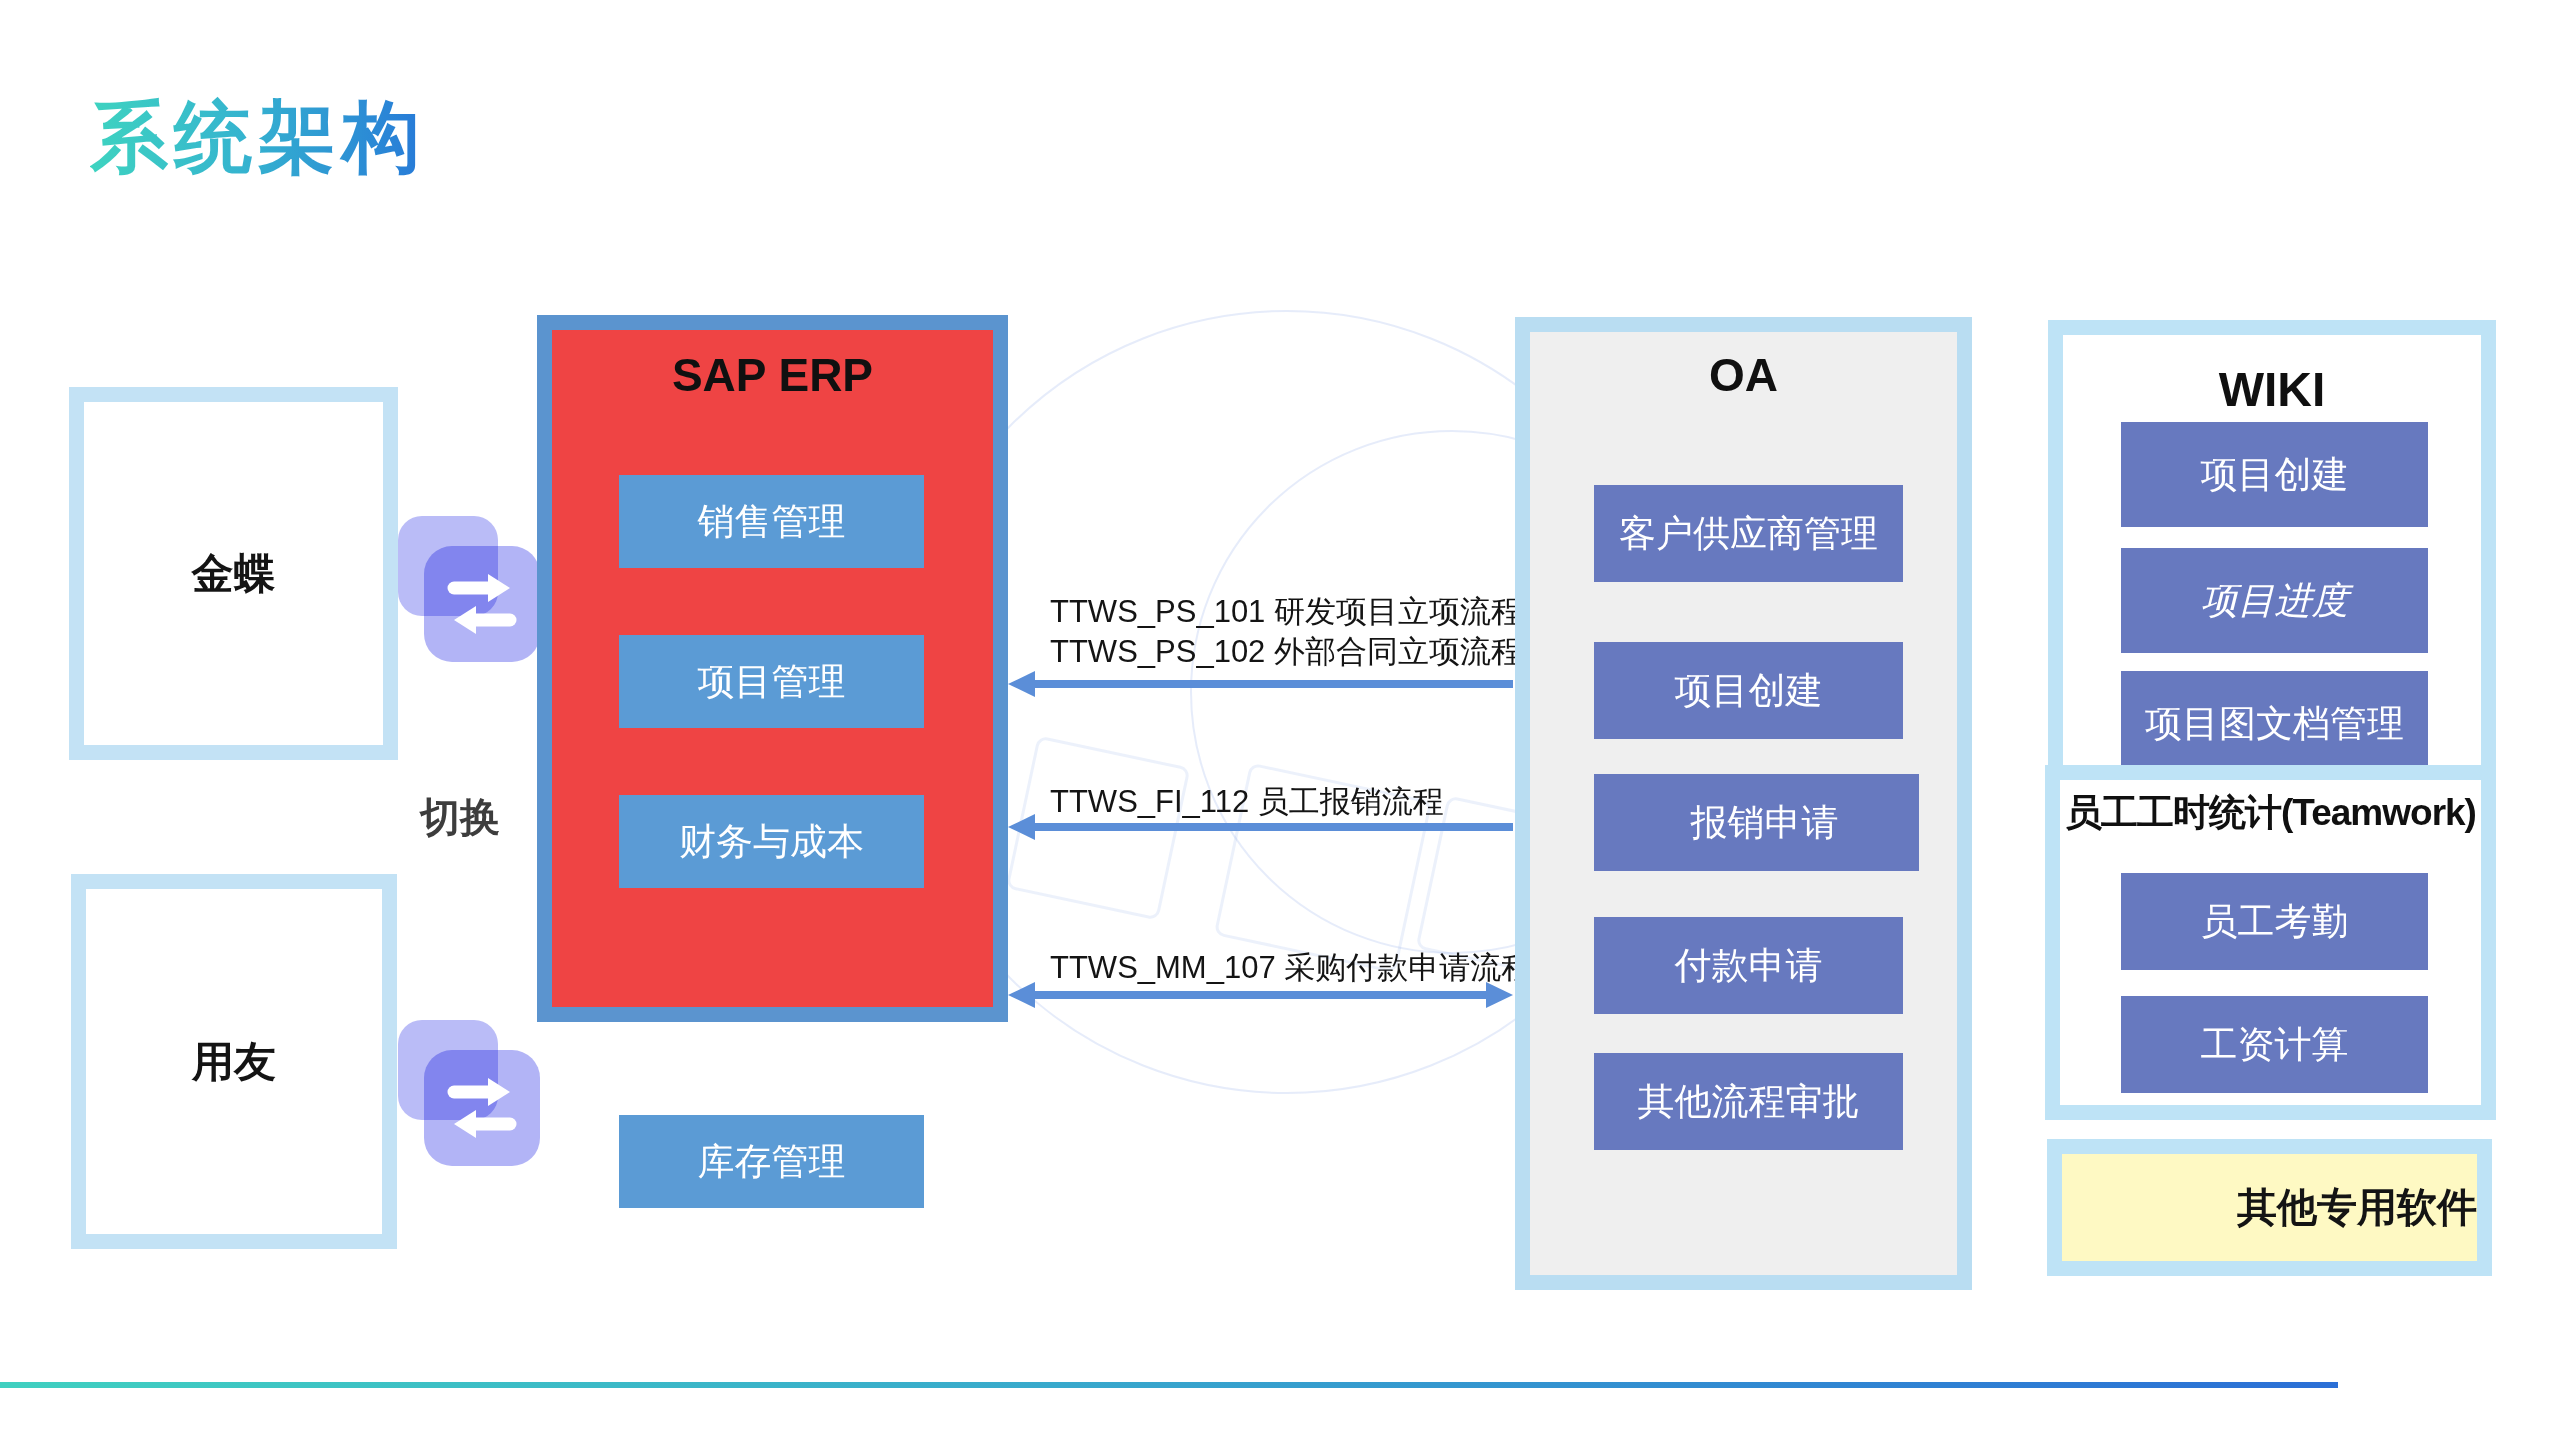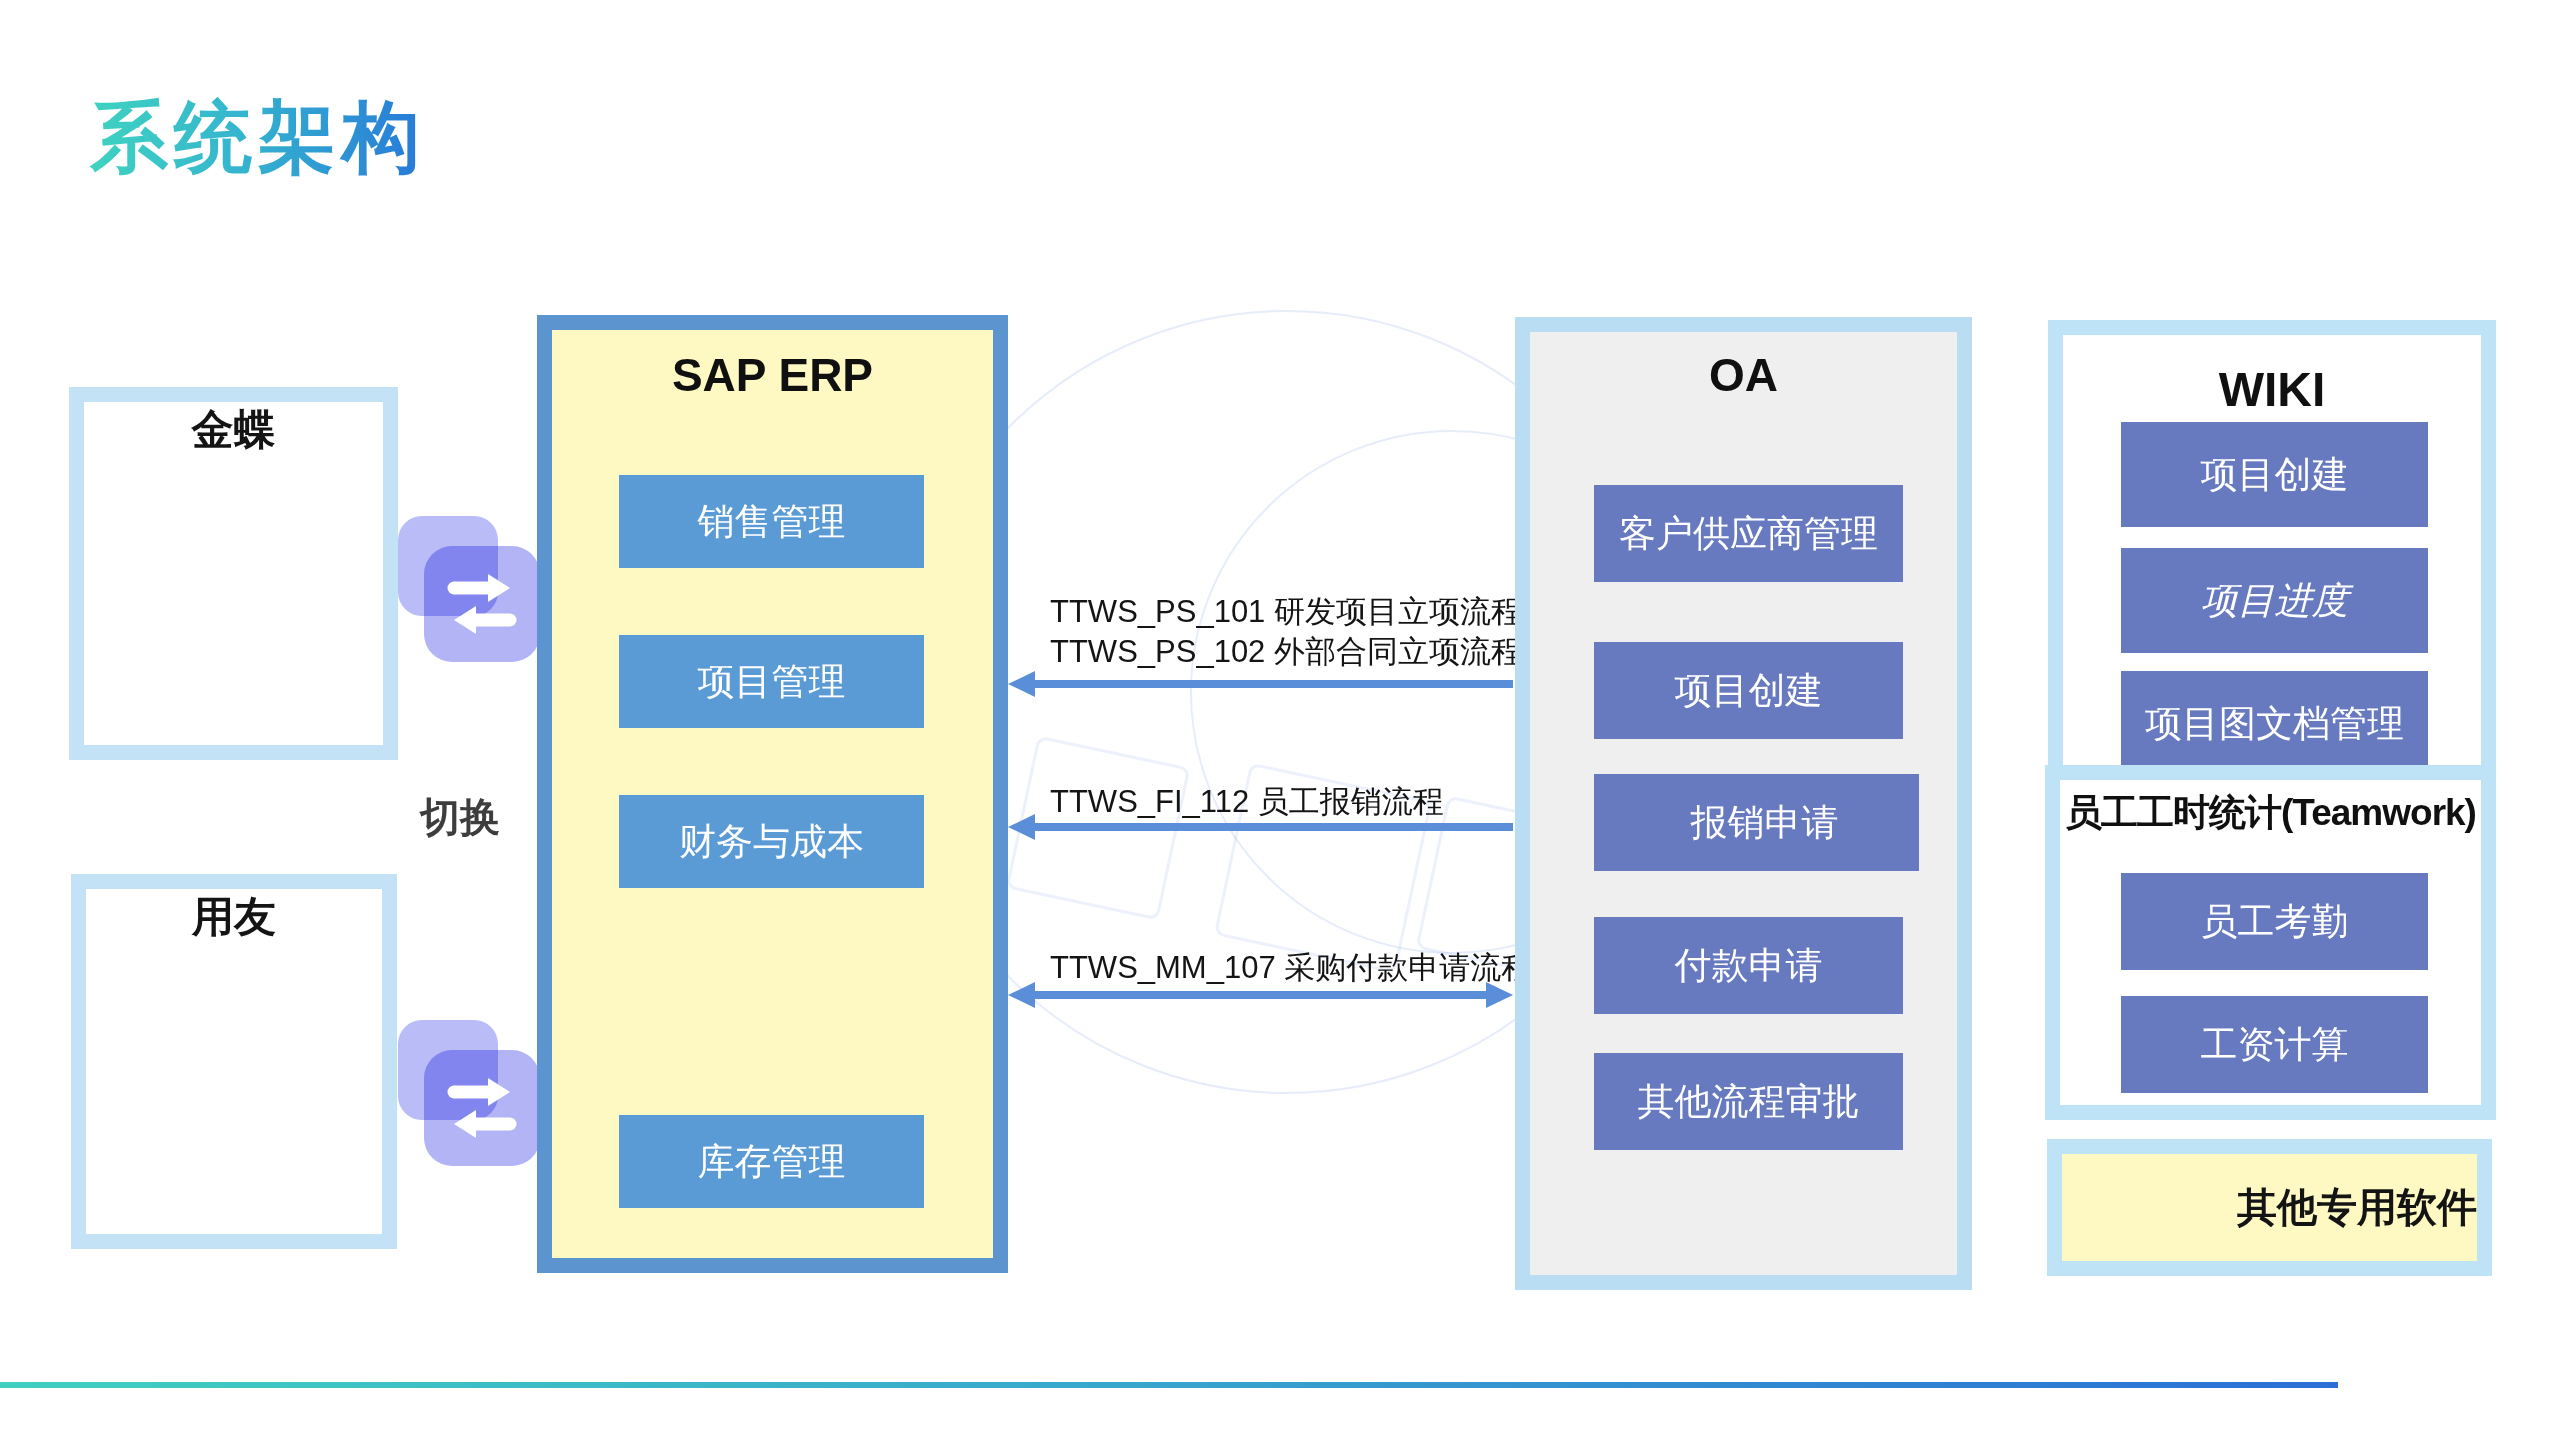--- a/index.html
+++ b/index.html
@@ -17,31 +17,31 @@
     color:transparent;
   }
   
   .wm{position:absolute;pointer-events:none;}
   .wm-circle{border:2px solid rgba(140,170,230,0.22);border-radius:50%;}
   .wm-sq{border:3px solid rgba(150,180,235,0.18);border-radius:10px;transform:rotate(12deg);}
   
   .panel{position:absolute;box-sizing:border-box;}
   .white-box{
     border:15px solid #c3e2f5;background:#ffffff;
-    display:flex;align-items:flex-start;justify-content:center;
+    display:flex;align-items:center;justify-content:center;
   }
   .white-box .box-label{font-size:42px;font-weight:700;color:#141414;}
   .switch-label{
     position:absolute;left:420px;top:790px;width:110px;
     font-size:40px;font-weight:700;color:#3d3d3d;
   }
   
   .sap-panel{
-    left:537px;top:315px;width:471px;height:958px;
-    border:15px solid #5b94cf;background:#fef9c3;
+    left:537px;top:315px;width:471px;height:707px;
+    border:15px solid #5b94cf;background:#ef4444;
   }
   .panel-title{
     position:absolute;left:0;right:0;text-align:center;
     font-weight:700;color:#101010;
   }
   .sap-panel .panel-title{top:18px;font-size:46px;}
   .btn{
     position:absolute;display:flex;align-items:center;justify-content:center;
     color:#ffffff;font-size:37px;
   }

